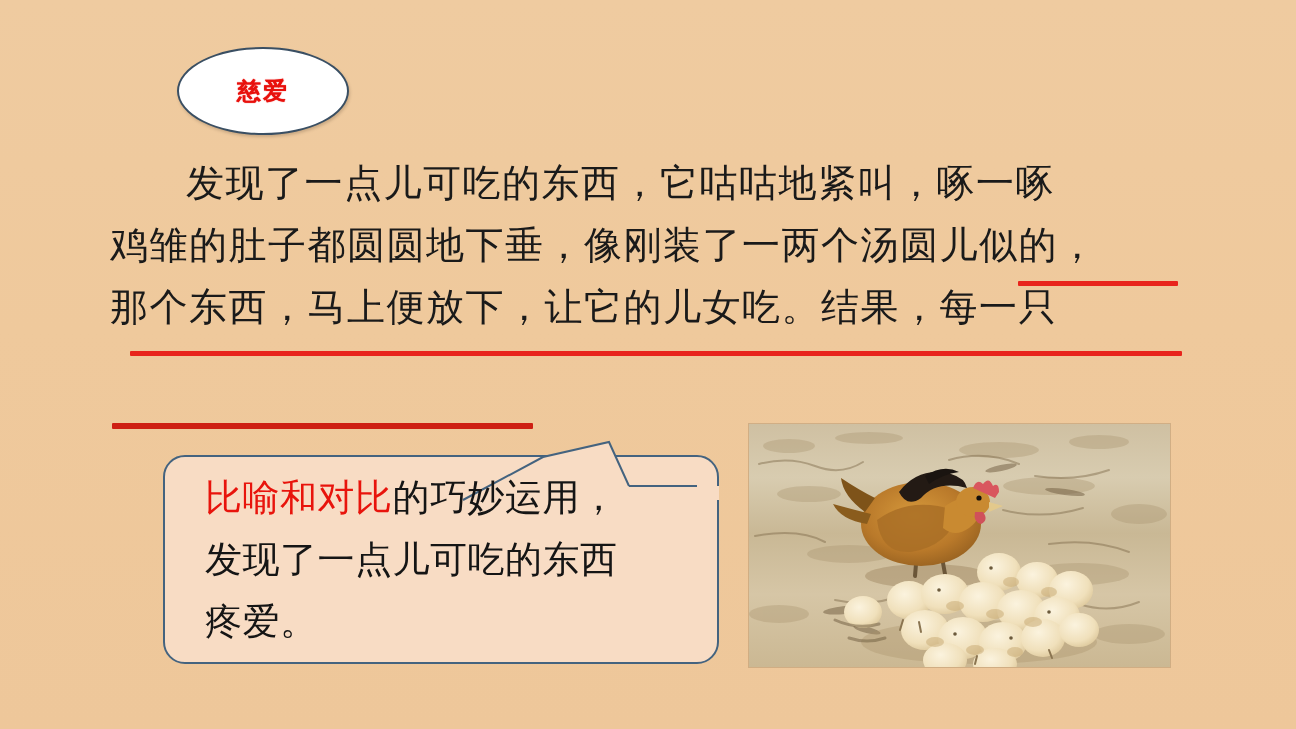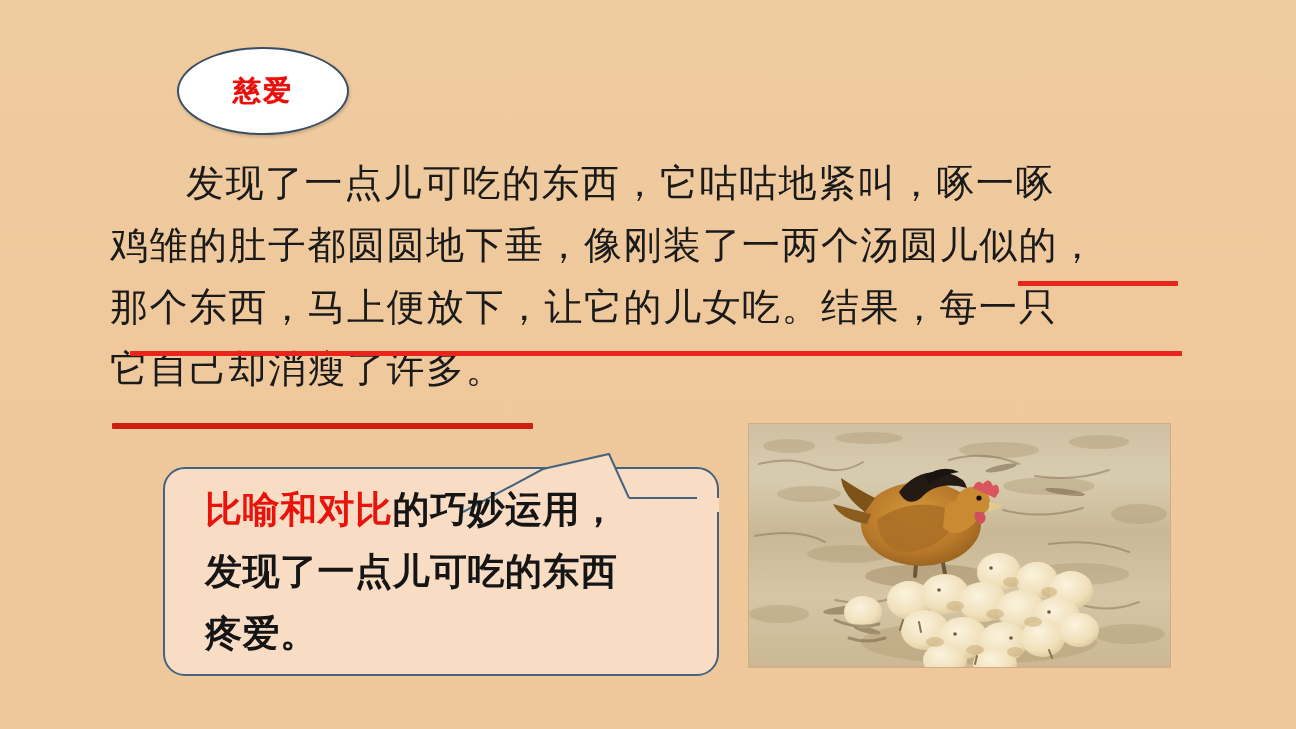--- a/index.html
+++ b/index.html
@@ -33,21 +33,21 @@
     border: 2px solid #3A4F63;
     box-shadow: 1px 2px 3px rgba(90,70,50,.25);
     display: flex;
     align-items: center;
     justify-content: center;
   }
   #title-ellipse .t {
     color: #E8100C;
     font-family: "DejaVu Serif", "Liberation Serif", serif;
     font-weight: bold;
-    font-size: 28px;
+    font-size: 24px;
     letter-spacing: 2px;
     line-height: 1;
     text-shadow: 0 0 1px #E8100C;
   }
 
   
   #passage {
     position: absolute;
     left: 110px;
     top: 152px;
@@ -71,24 +71,23 @@
     background: #E8241C;
     height: 5px;
     border-radius: 1px;
   }
   .uline.dark { background: #CE1F13; height: 6px; }
 
   
   #callout {
     position: absolute;
     left: 163px;
-    top: 452px;
+    top: 440px;
     width: 556px;
     height: 224px;
-    font-weight: bold;
   }
   #callout-body {
     position: absolute;
     left: 0;
     top: 15px;
     width: 100%;
     height: 209px;
     box-sizing: border-box;
     background: #F8DCC4;
     border: 2px solid #44637F;
@@ -135,21 +134,20 @@
 <div id="slide">
 
   <div id="title-ellipse">
     <span class="t">慈爱</span>
   </div>
 
   <div id="passage">
     <div class="pline indent">发现了一点儿可吃的东西，它咕咕地紧叫，啄一啄</div>
     <div class="pline">鸡雏的肚子都圆圆地下垂，像刚装了一两个汤圆儿似的，</div>
     <div class="pline">那个东西，马上便放下，让它的儿女吃。结果，每一只</div>
-    <div class="pline">它自己却消瘦了许多。</div>
   </div>
 
   <div class="uline" style="left:1018px; top:281px; width:160px;"></div>
   <div class="uline" style="left:130px; top:351px; width:1052px;"></div>
   <div class="uline dark" style="left:112px; top:423px; width:421px;"></div>
 
   <div id="callout">
     <div id="callout-body"></div>
     <svg id="callout-tail" viewBox="0 0 556 60" width="556" height="60">
       <path d="M 380 17 L 446 2 L 466 46 L 556 46 L 556 60 L 300 60 Z" fill="#F8DCC4" stroke="none"></path>

